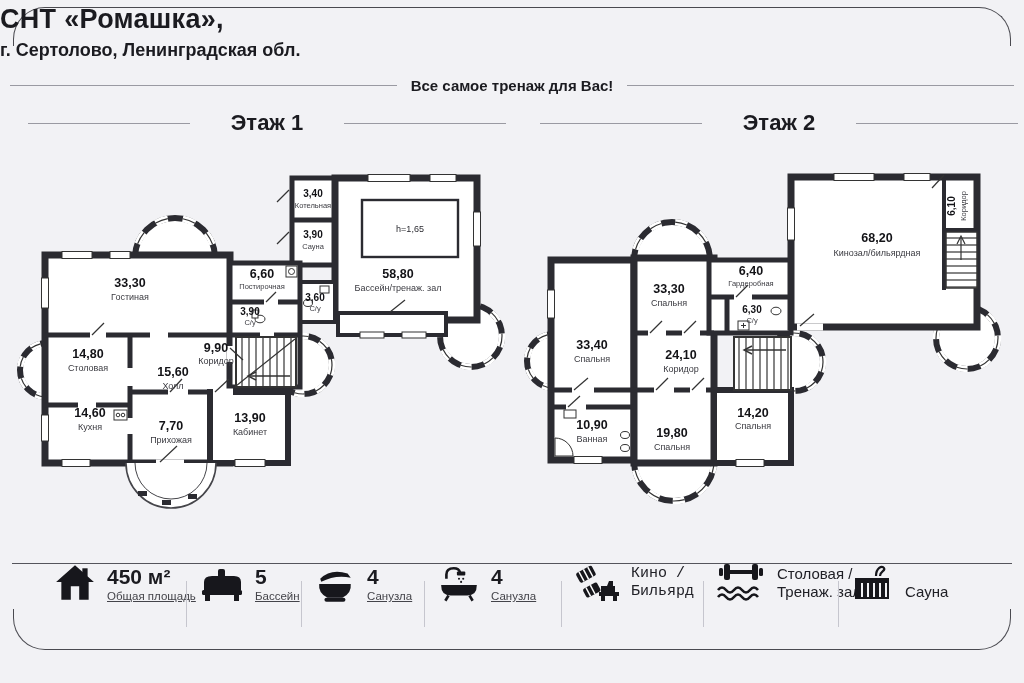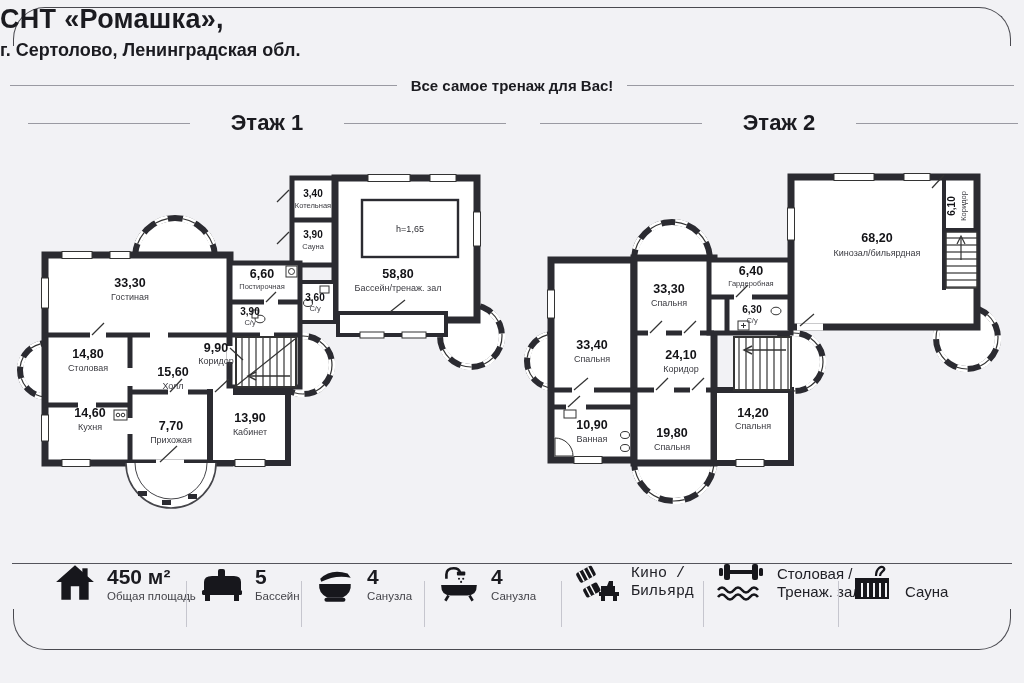--- a/index.html
+++ b/index.html
@@ -29,21 +29,21 @@
   .plan-2{left:514px;}
   svg text{text-anchor:middle;}
   .area{font-size:12.5px;font-weight:bold;fill:#131317;}
   .rname{font-size:9px;fill:#3a3a40;}
   .area-s{font-size:10px;font-weight:bold;fill:#131317;}
   .rname-s{font-size:7.5px;fill:#3a3a40;}
   .pooltxt{font-size:9px;fill:#2a2a30;}
   .legend-line{position:absolute;top:563px;left:12px;right:12px;border-top:1.5px solid #55555c;}
   .leg-item{position:absolute;top:544px;height:58px;display:flex;align-items:flex-end;gap:11px;}
   .leg-value{font-size:21px;font-weight:bold;line-height:1.05;}
-  .leg-label{font-size:11.5px;color:#44444a;margin-top:2px;}
+  .leg-label{font-size:11.5px;color:#44444a;margin-top:2px;text-decoration:underline;}
   .leg-line{font-size:15px;color:#202026;line-height:1.25;}
   .leg-sep{position:absolute;top:581px;height:46px;width:0;border-left:1px solid #c6c6ce;}
   .icon svg{display:block;}
 </style>
 </head>
 <body>
 
 <div class="frame-top"></div>
 <div class="frame-bottom"></div>
 

